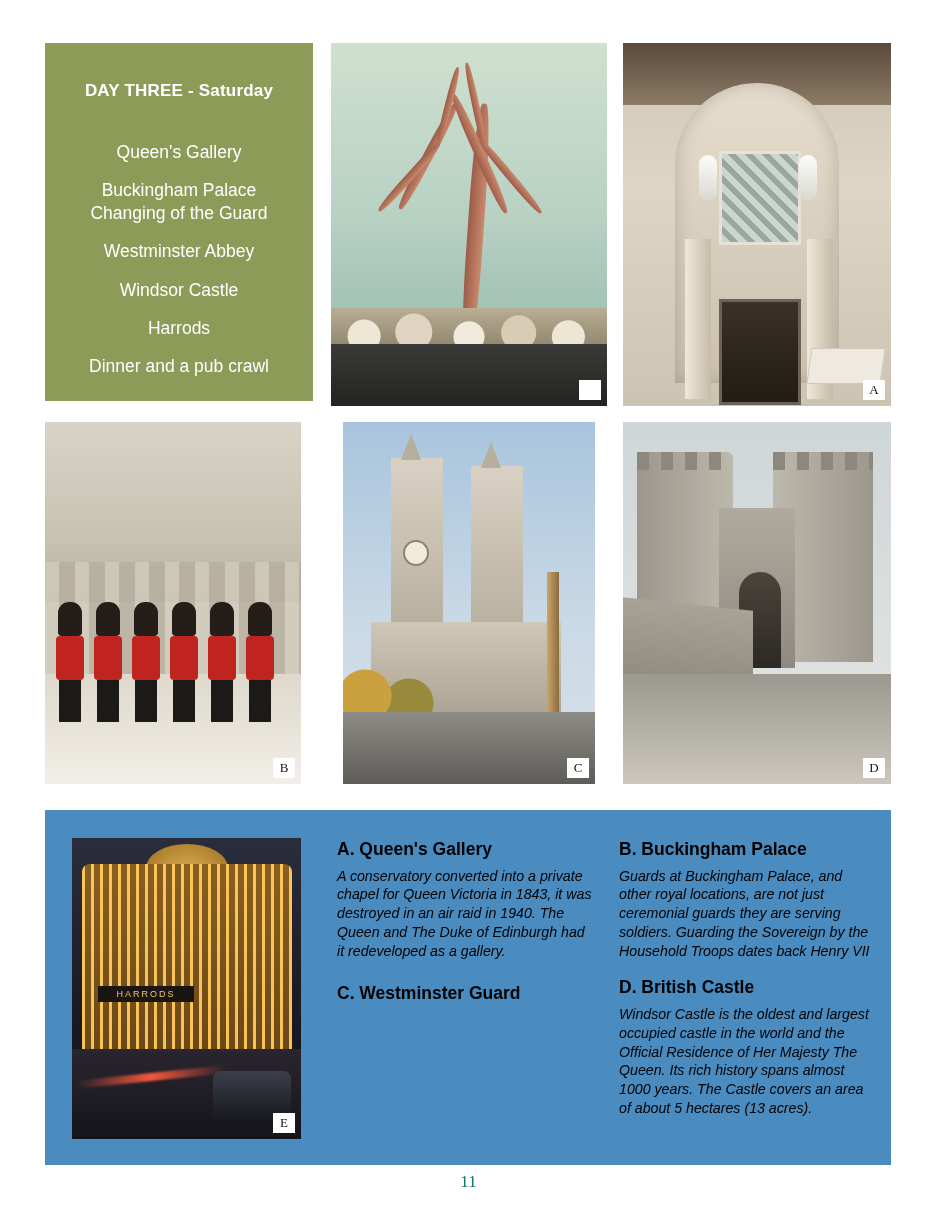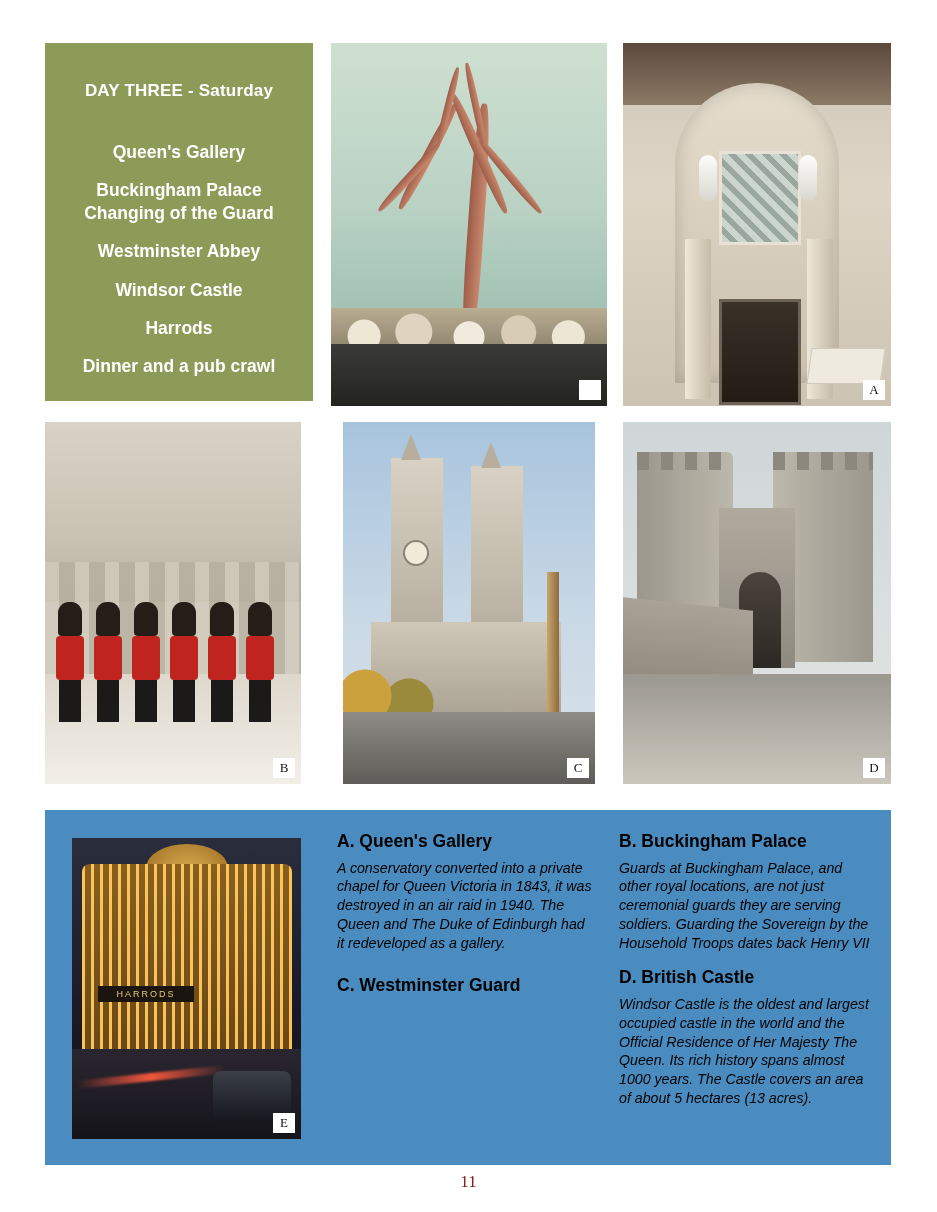--- a/index.html
+++ b/index.html
@@ -37,21 +37,20 @@
   .itinerary-title {
     font-size: 17px;
     font-weight: bold;
     letter-spacing: 0.2px;
     margin-bottom: 40px;
   }
   .itinerary-list {
     list-style: none;
     margin: 8px;
     padding: 0;
-    font-weight: bold;
   }
   .itinerary-list li {
     font-size: 17.5px;
     line-height: 1.28;
     margin-bottom: 16px;
   }
 
   
   .photo {
     position: absolute;
@@ -211,39 +210,39 @@
     top: 822px;
     width: 540px;
     display: flex;
     gap: 24px;
   }
   .info-col { width: 258px; }
   .info-block { margin-bottom: 14px; }
   .info-head {
     font-size: 17.5px;
     font-weight: bold;
-    margin: 8px 0 6px 0;
+    margin: 16px 0 6px 0;
     line-height: 1.3;
   }
   .info-body {
     font-size: 14.2px;
     line-height: 1.32;
     margin: 0;
     font-style: italic;
   }
   .info-block.second-left { margin-top: 22px; }
 
   .page-number {
     position: absolute;
     left: 0; right: 0;
     top: 1172px;
     text-align: center;
     font-family: "Liberation Serif", serif;
     font-size: 17px;
-    color: #7f1d1d;
+    color: #0f766e;
   }
 </style>
 </head>
 <body>
 
 <div class="page">
 
   <div class="itinerary-card">
     <div class="itinerary-title">DAY THREE - Saturday</div>
     <ul class="itinerary-list">

